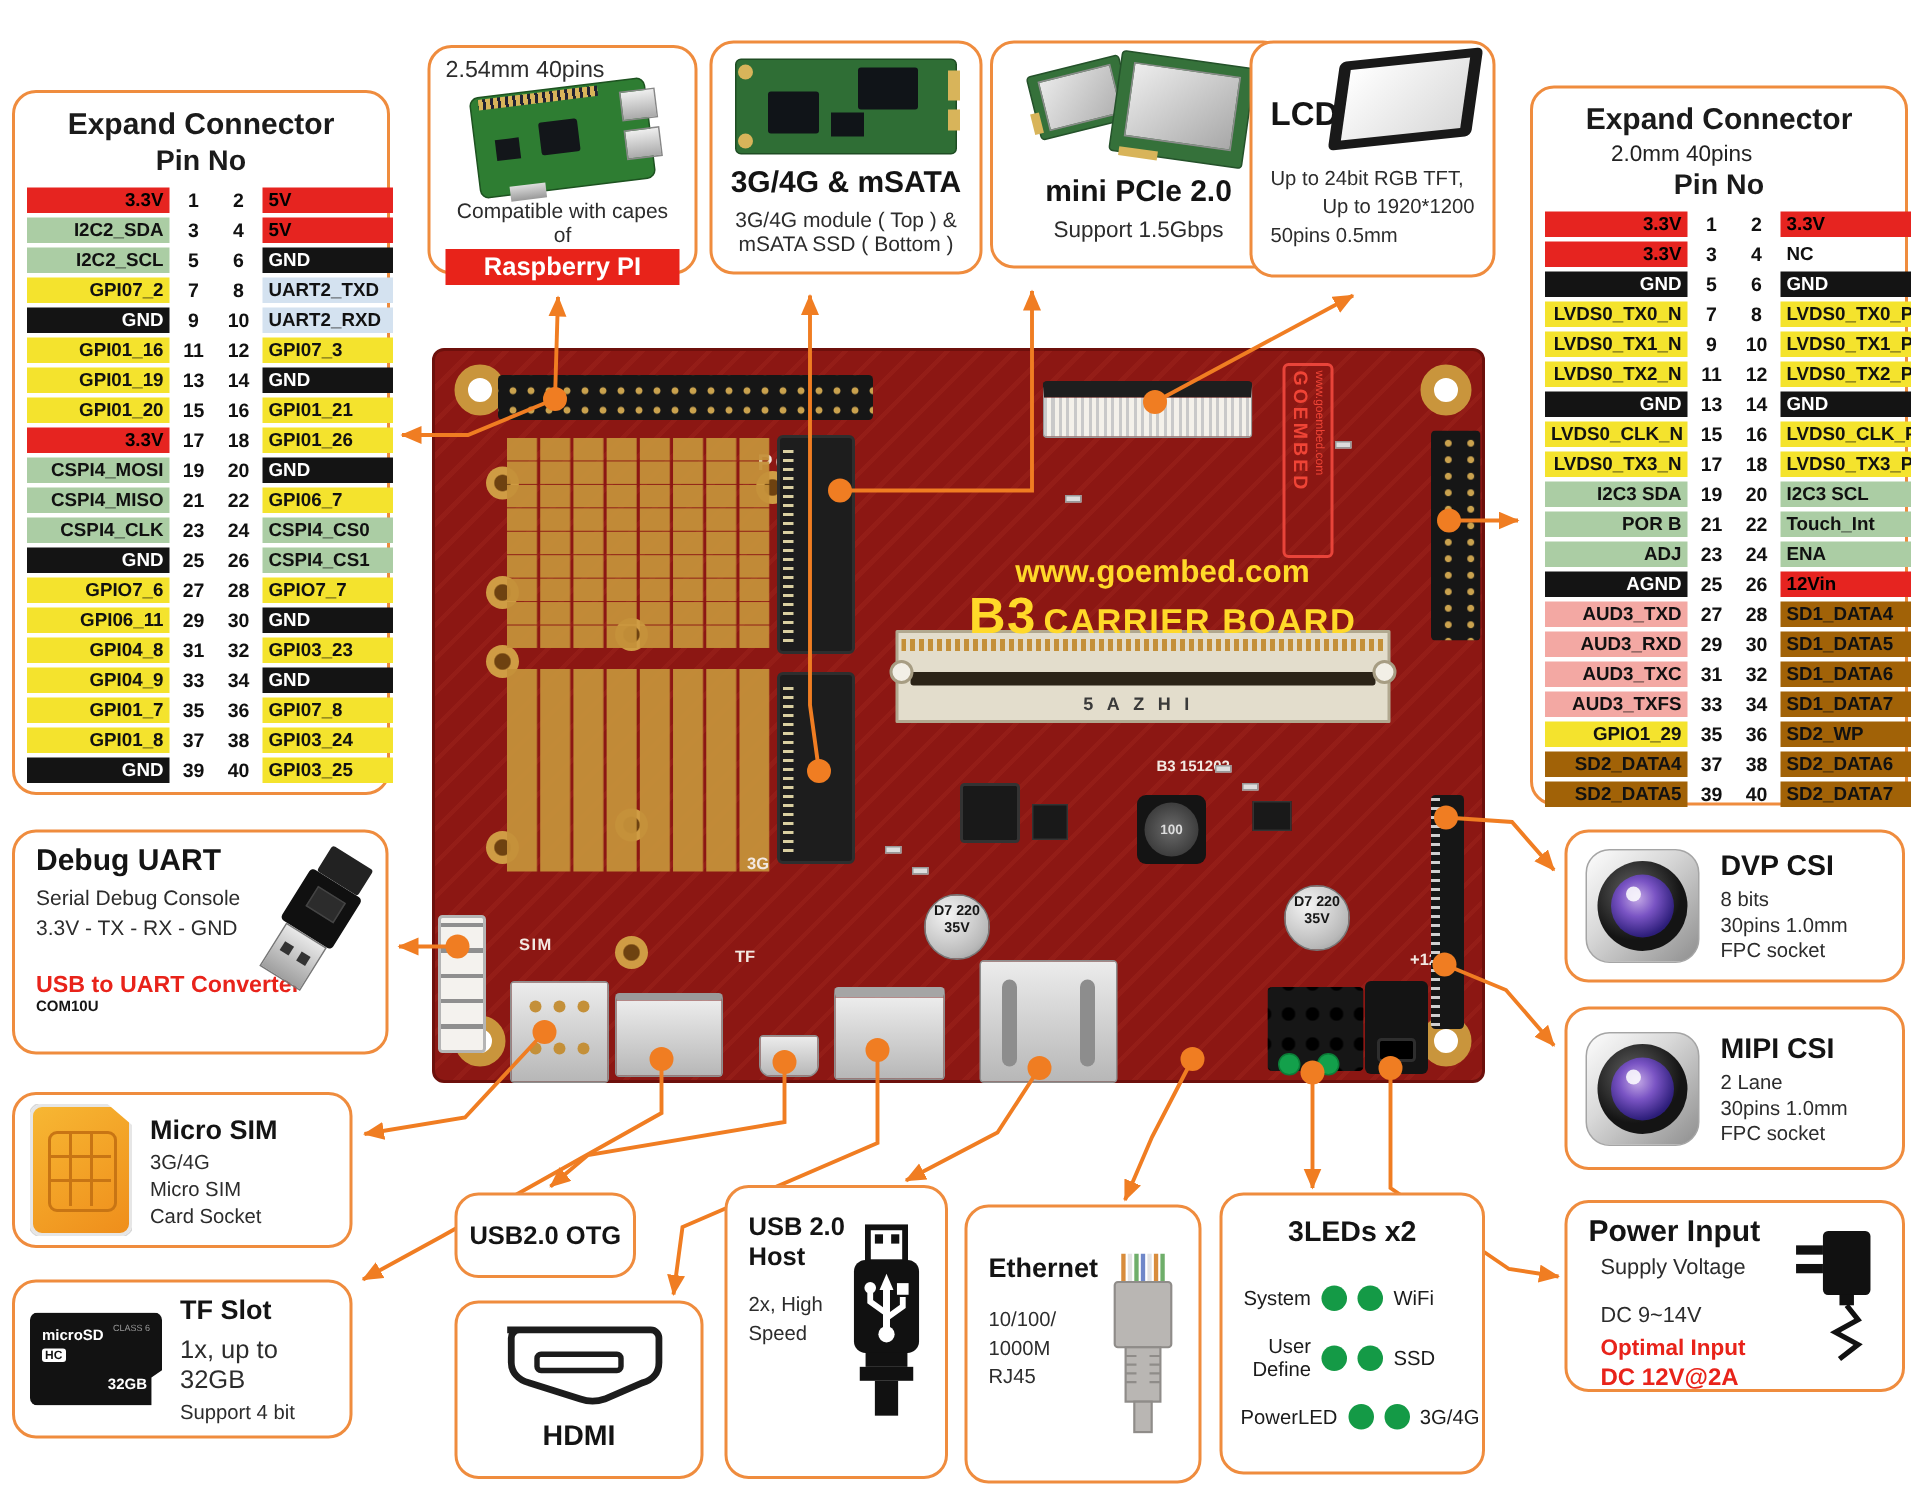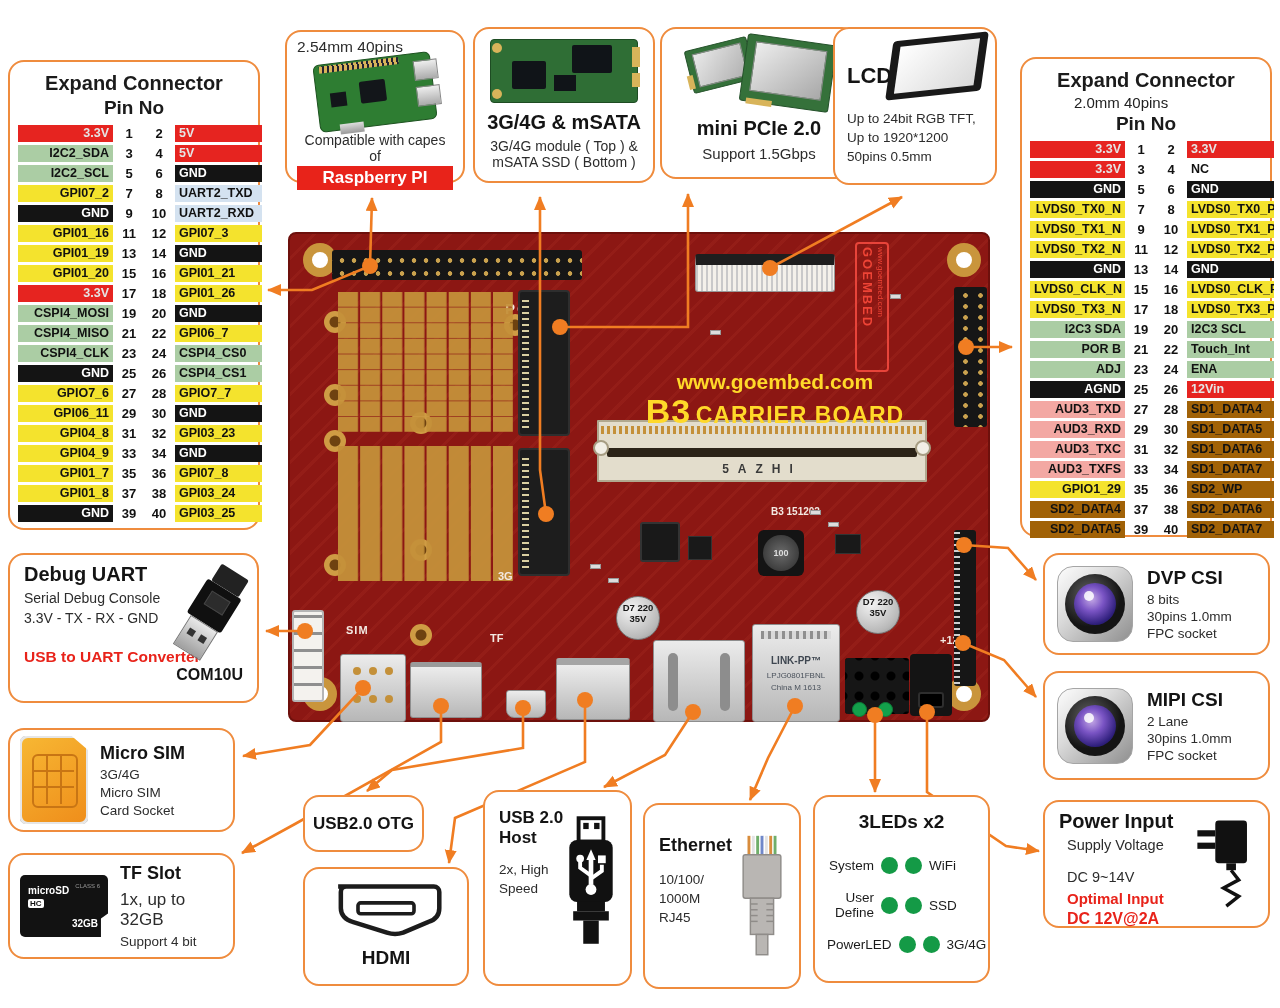--- a/index.html
+++ b/index.html
@@ -13,21 +13,21 @@
   .pintable{padding:6px 4px;}
   .pt-title{font-size:20px;font-weight:bold;text-align:center;margin-top:4px;}
   .pt-pitch{font-size:15px;margin:2px 0 0 48px;color:#222;}
   .pt-sub{font-size:19px;font-weight:bold;text-align:center;margin:2px 0 6px;}
   .pt-grid{padding:0 4px;}
   .pt-row{display:grid;grid-template-columns:95px 28px 28px 87px;column-gap:2px;height:17px;margin-bottom:3px;}
   .cell{font-weight:bold;font-size:12.5px;line-height:17px;padding:0 4px;color:#111;overflow:hidden;white-space:nowrap;}
   .cell.l{text-align:right;}
   .cell.r{text-align:left;}
   .pin{font-weight:bold;font-size:13px;text-align:center;line-height:17px;color:#111;}
-  .c-red{background:#e62420;color:#e5e5e5;}
+  .c-red{background:#e62420;color:#000000;}
   .c-black{background:#141414;color:#fff;}
   .c-yellow{background:#f4e32d;}
   .c-green{background:#abcda4;}
   .c-green2{background:#a16207;}
   .c-pink{background:#f3a8a3;}
   .c-blue{background:#d4e2f0;}
   .c-none{background:transparent;}
   
   .board{position:absolute;left:288px;top:232px;width:702px;height:490px;background:#8c1713;
          border-radius:8px;border:2px solid #6d100c;box-sizing:border-box;z-index:1;
@@ -128,26 +128,20 @@
       <div style="left:28px;top:40px;width:8px;height:8px;border-radius:50%;background:#c49039;"></div>
       <div style="left:44px;top:40px;width:8px;height:8px;border-radius:50%;background:#c49039;"></div>
     </div>
     <div class="silk" style="left:200px;top:398px;font-size:11px;">TF</div>
     <div class="metal" style="left:120px;top:428px;width:72px;height:56px;border-top:5px solid #9a9a9a;"></div>
     <div class="metal" style="left:216px;top:456px;width:40px;height:28px;border-radius:3px 3px 8px 8px;"></div>
     <div class="metal" style="left:266px;top:424px;width:74px;height:62px;border-top:7px solid #a5a5a5;"></div>
     <div class="metal" style="left:363px;top:406px;width:92px;height:82px;">
       <div style="left:14px;top:12px;width:10px;height:58px;background:#8d8d8d;border-radius:5px;"></div>
       <div style="left:66px;top:12px;width:10px;height:58px;background:#8d8d8d;border-radius:5px;"></div>
-    </div>
-    <div class="metal" style="left:462px;top:390px;width:88px;height:98px;text-align:center;">
-      <div style="left:0;top:30px;width:100%;color:#3e4650;font-weight:bold;font-size:10px;">LINK-PP™</div>
-      <div style="left:0;top:46px;width:100%;color:#4a525c;font-size:8px;">LPJG0801FBNL</div>
-      <div style="left:0;top:58px;width:100%;color:#4a525c;font-size:8px;">China M 1613</div>
-      <div style="left:8px;top:6px;right:8px;height:8px;background:repeating-linear-gradient(90deg,#8f8f8f 0 3px,#d9d9d9 3px 7px);"></div>
     </div>
     <div style="left:555px;top:424px;width:64px;height:56px;background:#161616;border-radius:3px;background-image:radial-gradient(circle,#000 4px,transparent 5px);background-size:16px 20px;background-position:6px 8px;"></div>
     <div class="gled" style="left:562px;top:468px;"></div>
     <div class="gled" style="left:588px;top:468px;"></div>
     <div style="left:620px;top:420px;width:42px;height:62px;background:#141414;border-radius:4px;">
       <div style="left:8px;top:38px;width:26px;height:16px;background:#000;border:2px solid #2e2e2e;border-radius:3px;"></div>
     </div>
     <div class="silk" style="left:650px;top:400px;font-size:11px;">+12V</div>
     <div style="left:664px;top:296px;width:22px;height:156px;background:#161616;border-radius:3px;background-image:repeating-linear-gradient(0deg,#cfcfcf 0 2px,transparent 2px 6px);background-position:0 4px;background-size:6px 100%;background-repeat:repeat-y;"></div>
     <div style="left:300px;top:330px;width:11px;height:5px;background:#ddd;border:1px solid #999;"></div>
@@ -505,39 +499,39 @@
     <div class="t-title" style="font-size:20px;text-align:center;margin-top:8px;">mini PCIe 2.0</div>
     <div class="t-line" style="font-size:15px;text-align:center;margin-top:5px;">Support 1.5Gbps</div>
   </div>
 
   <div class="callout" style="left:833px;top:27px;width:164px;height:158px;padding:8px 12px;">
     <div class="t-title" style="font-size:22px;margin-top:26px;">LCD</div>
     <div style="position:absolute;right:10px;top:8px;width:96px;height:58px;transform:rotate(-6deg) skewX(-14deg);background:#191919;border-radius:4px;">
       <div style="position:absolute;inset:6px 8px;background:linear-gradient(135deg,#fff,#d9d9d9);"></div>
     </div>
     <div class="t-line" style="font-size:13.5px;margin-top:22px;">Up to 24bit RGB TFT,</div>
-    <div class="t-line" style="font-size:13.5px;margin-top:4px;">Up to 1920*1200</div>
+    <div class="t-line" style="font-size:13.5px;margin-top:4px;text-align:right;">Up to 1920*1200</div>
     <div class="t-line" style="font-size:13.5px;margin-top:4px;">50pins 0.5mm</div>
   </div>
 
   <div class="callout" style="left:8px;top:553px;width:251px;height:150px;padding:8px 14px;">
     <div class="t-title" style="font-size:20px;">Debug UART</div>
     <div class="t-line" style="font-size:14px;margin-top:4px;">Serial Debug Console</div>
     <div class="t-line" style="font-size:14px;margin-top:4px;">3.3V - TX - RX - GND</div>
     <div style="position:absolute;right:26px;top:10px;width:40px;height:92px;transform:rotate(32deg);">
       <div style="position:absolute;left:4px;top:0;width:32px;height:20px;background:#222;border-radius:2px;"></div>
       <div style="position:absolute;left:0;top:20px;width:40px;height:40px;background:#101010;border-radius:3px;"></div>
       <div style="position:absolute;left:10px;top:28px;width:20px;height:14px;background:#2c2c2c;border:1px solid #444;"></div>
       <div style="position:absolute;left:5px;top:60px;width:30px;height:32px;background:linear-gradient(#e8e8e8,#9f9f9f);border:1px solid #777;">
         <div style="position:absolute;left:5px;top:10px;width:7px;height:7px;background:#333;"></div>
         <div style="position:absolute;right:5px;top:10px;width:7px;height:7px;background:#333;"></div>
       </div>
     </div>
     <div class="red-text" style="font-size:15.5px;margin-top:22px;">USB to UART Converter</div>
-    <div class="t-title" style="font-size:16px;text-align:right;">COM10U</div>
+    <div class="t-title" style="font-size:10px;">COM10U</div>
   </div>
 
   <div class="callout" style="left:8px;top:728px;width:227px;height:104px;padding:6px 10px;display:flex;gap:12px;align-items:center;">
     <div style="position:relative;width:64px;height:84px;flex:0 0 auto;background:linear-gradient(145deg,#f7b733,#ef8e1b);border:2px solid #e6e6e6;border-radius:8px;clip-path:polygon(0 0,76% 0,100% 16%,100% 100%,0 100%);box-shadow:0 0 0 1px #d8d8d8;">
       <div style="position:absolute;left:10px;top:16px;width:42px;height:50px;border:2px solid #c87514;border-radius:6px;"></div>
       <div style="position:absolute;left:10px;top:32px;width:42px;height:2px;background:#c87514;"></div>
       <div style="position:absolute;left:10px;top:48px;width:42px;height:2px;background:#c87514;"></div>
       <div style="position:absolute;left:24px;top:16px;width:2px;height:50px;background:#c87514;"></div>
       <div style="position:absolute;left:38px;top:16px;width:2px;height:50px;background:#c87514;"></div>
     </div>

